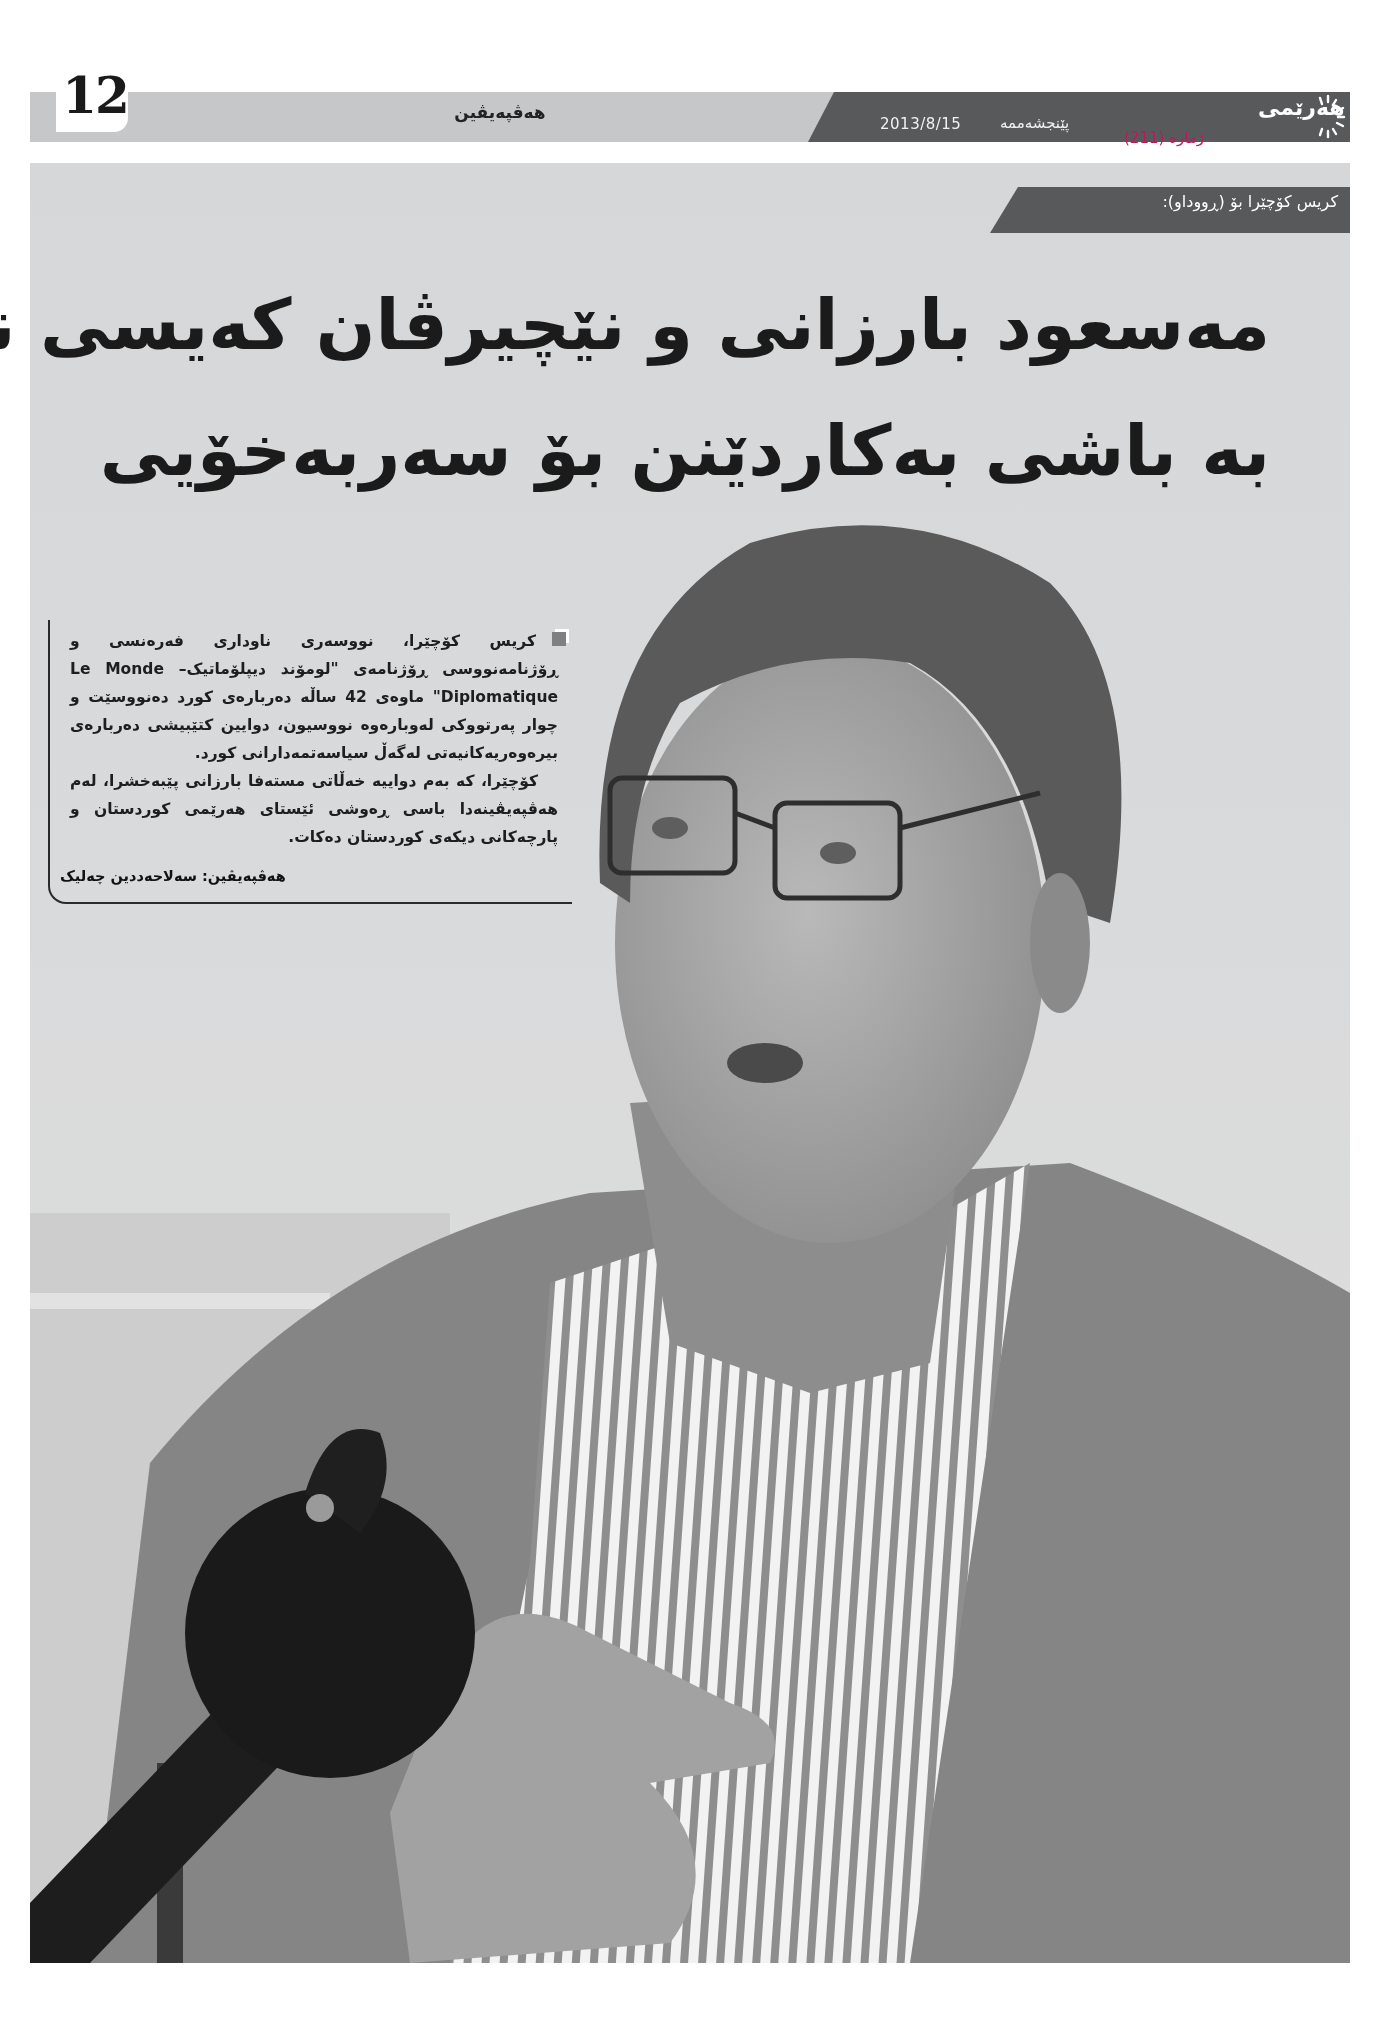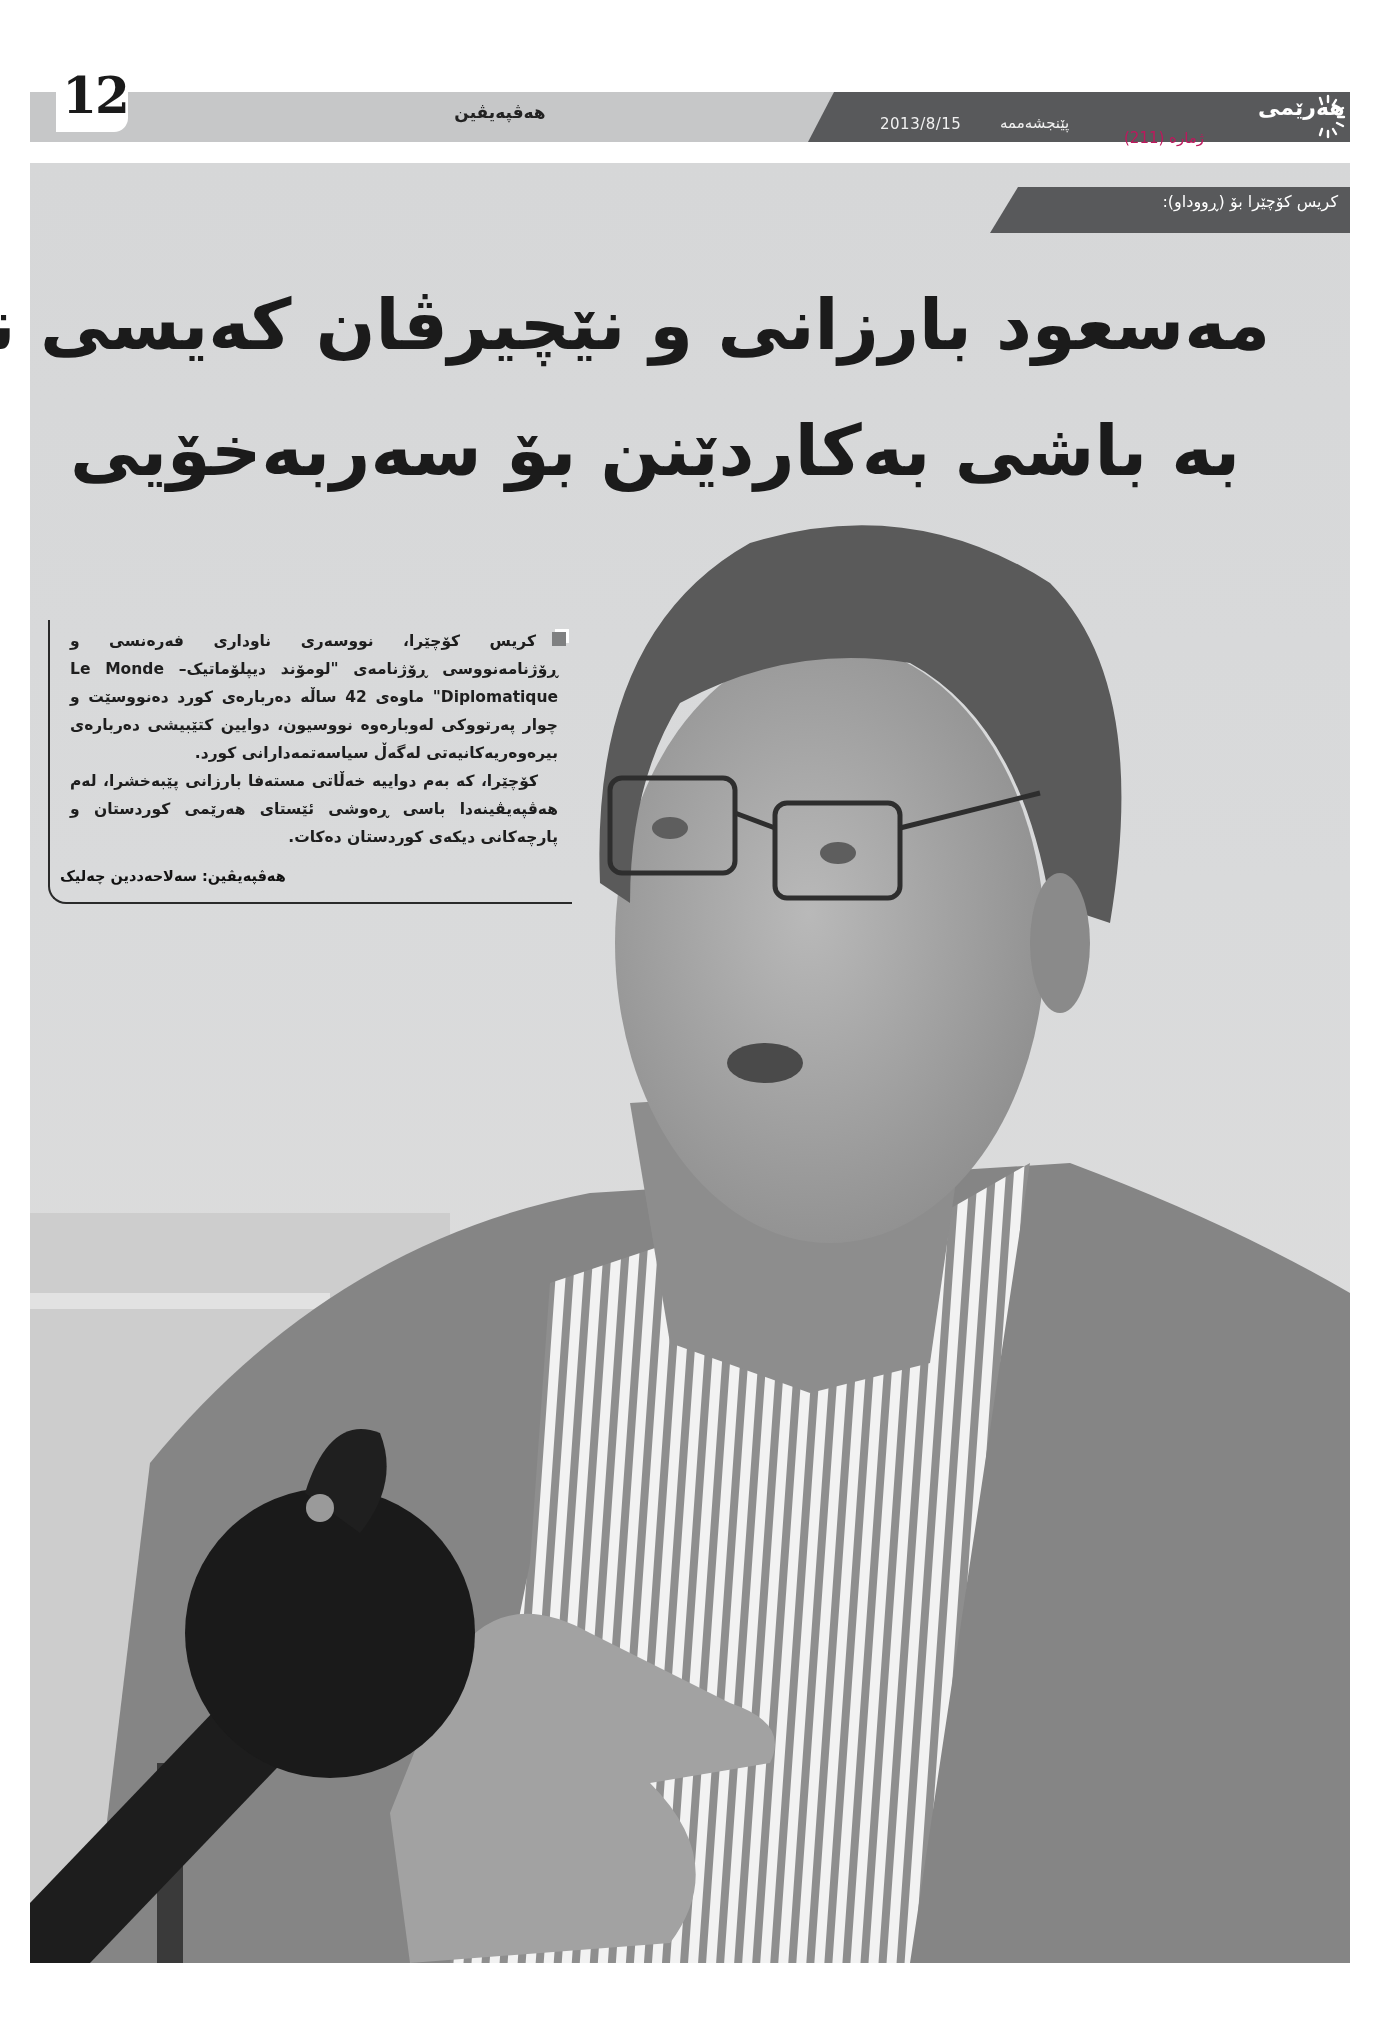--- a/index.html
+++ b/index.html
@@ -57,21 +57,21 @@
   .kicker-text {
     position:absolute; right:42px; top:192px; direction:rtl; font-size:16px; color:#ffffff; white-space:nowrap;
   }
 
   
   .headline {
     position:absolute; left:40px; top:262px; width:1230px; direction:rtl; text-align:right;
     font-family:"DejaVu Sans", sans-serif; font-weight:bold; font-size:70px; line-height:126px; color:#1b1b1b;
   }
   .headline div { white-space:nowrap; }
-  .headline .l2 { text-align:center; direction:rtl; }
+  .headline .l2 { text-align:right; direction:rtl; }
 
   
   .intro {
     position:absolute; left:48px; top:620px; width:522px; height:282px;
     border-left:2px solid #2a2a2a; border-bottom:2px solid #2a2a2a; border-bottom-left-radius:18px;
   }
   .intro-bullet {
     position:absolute; left:552px; top:632px; width:14px; height:14px; background:#7f8081;
     box-shadow: 3px -3px 0 0 #ffffff;
   }

